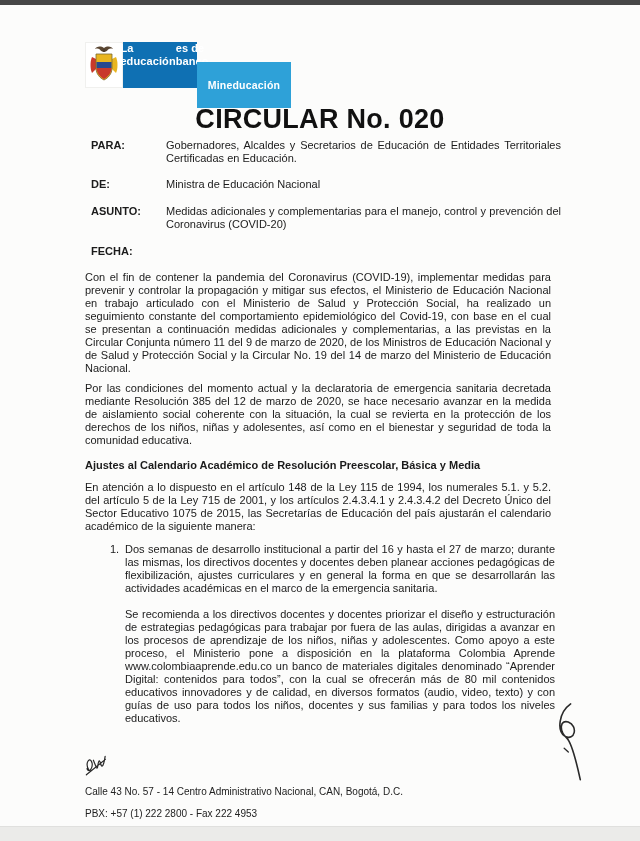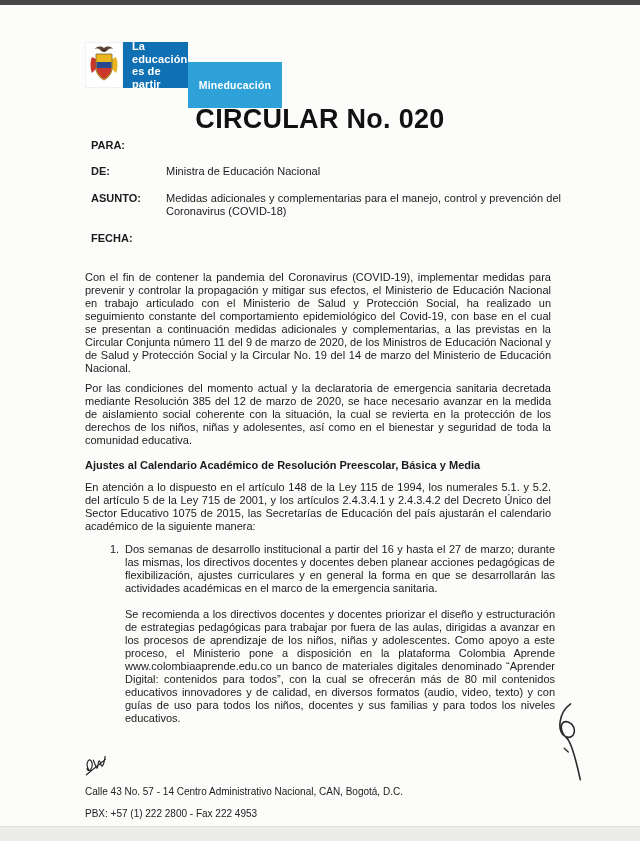--- a/index.html
+++ b/index.html
@@ -11,21 +11,21 @@
     color:#1b1b1b;
     overflow:hidden;
     margin:0 auto;
   }
   .scan-top-bar{position:absolute;top:0;left:0;width:640px;height:5px;background:#474747;}
   .scan-bottom-strip{position:absolute;left:0;bottom:0;width:640px;height:14px;background:#ebebe9;border-top:1px solid #e0e0de;}
 
   
   .letterhead{position:absolute;top:42px;left:85px;height:46px;display:flex;}
   .coat{width:38px;height:46px;background:#ffffff;border:1px solid #f0f0ee;display:flex;align-items:center;justify-content:center;box-sizing:border-box;}
-  .tagline{width:65px;height:46px;background:#0f70b3;color:#fff;display:flex;flex-direction:column;justify-content:center;padding-left:9px;box-sizing:border-box;}
+  .tagline{width:74px;height:46px;background:#0f70b3;color:#fff;display:flex;flex-direction:row;justify-content:center;padding-left:9px;box-sizing:border-box;}
   .tagline span{font-weight:bold;font-size:11px;line-height:12.5px;letter-spacing:0.1px;}
   .brand{width:94px;height:46px;background:#2ea1d8;color:#fff;display:flex;align-items:center;justify-content:center;font-size:10.5px;font-weight:bold;letter-spacing:0.2px;margin-top:20px;}
 
   .title{
     position:absolute;top:104px;left:0;width:640px;
     text-align:center;font-size:27px;font-weight:bold;margin:0;
     letter-spacing:0.3px;color:#111;
   }
 
   
@@ -69,38 +69,39 @@
         <path d="M3 12 C1 16 1 24 3 28 L7 24 L7 14 Z" fill="#c8392b"></path>
         <path d="M27 12 C29 16 29 24 27 28 L23 24 L23 14 Z" fill="#e8b520"></path>
 
         <path d="M7 9 h16 v14 c0 6 -4 10 -8 12 c-4 -2 -8 -6 -8 -12 Z" fill="#e8b520" stroke="#7a6a33" stroke-width="0.8"></path>
         <rect x="7.5" y="17" width="15" height="6" fill="#27488f"></rect>
         <path d="M7.5 23 h15 v0.5 c-0.5 5 -3.8 8.5 -7.5 10.5 c-3.7 -2 -7 -5.5 -7.5 -10.5 Z" fill="#c8392b"></path>
       </svg>
     </div>
     <div class="tagline">
       <span>La educación</span>
-      <span>es de partir</span>
+      <span>es de banco</span>
     </div>
     <div class="brand">Mineducación</div>
   </header>
 
   <h1 class="title">CIRCULAR No. 020</h1>
 
   <div class="meta">
     <div class="meta-row">
       <span class="meta-label">PARA:</span>
+      <span class="meta-value">Gobernadores, Alcaldes y Secretarios de Educación de Entidades Territoriales Certificadas en Educación.</span>
     </div>
     <div class="meta-row gap">
       <span class="meta-label">DE:</span>
       <span class="meta-value">Ministra de Educación Nacional</span>
     </div>
     <div class="meta-row gap">
       <span class="meta-label">ASUNTO:</span>
-      <span class="meta-value">Medidas adicionales y complementarias para el manejo, control y prevención del Coronavirus (COVID-18)</span>
+      <span class="meta-value">Medidas adicionales y complementarias para el manejo, control y prevención del Coronavirus (COVID-20)</span>
     </div>
     <div class="meta-row">
       <span class="meta-label">FECHA:</span>
     </div>
   </div>
 
   <div class="doc-body">
     <p>Con el fin de contener la pandemia del Coronavirus (COVID-19), implementar medidas para prevenir y controlar la propagación y mitigar sus efectos, el Ministerio de Educación Nacional en trabajo articulado con el Ministerio de Salud y Protección Social, ha realizado un seguimiento constante del comportamiento epidemiológico del Covid-19, con base en el cual se presentan a continuación medidas adicionales y complementarias, a las previstas en la Circular Conjunta número 11 del 9 de marzo de 2020, de los Ministros de Educación Nacional y de Salud y Protección Social y la Circular No. 19 del 14 de marzo del Ministerio de Educación Nacional.</p>
     <p>Por las condiciones del momento actual y la declaratoria de emergencia sanitaria decretada mediante Resolución 385 del 12 de marzo de 2020, se hace necesario avanzar en la medida de aislamiento social coherente con la situación, la cual se revierta en la protección de los derechos de los niños, niñas y adolesentes, así como en el bienestar y seguridad de toda la comunidad educativa.</p>
     <h2 class="section-heading">Ajustes al Calendario Académico de Resolución Preescolar, Básica y Media</h2>

